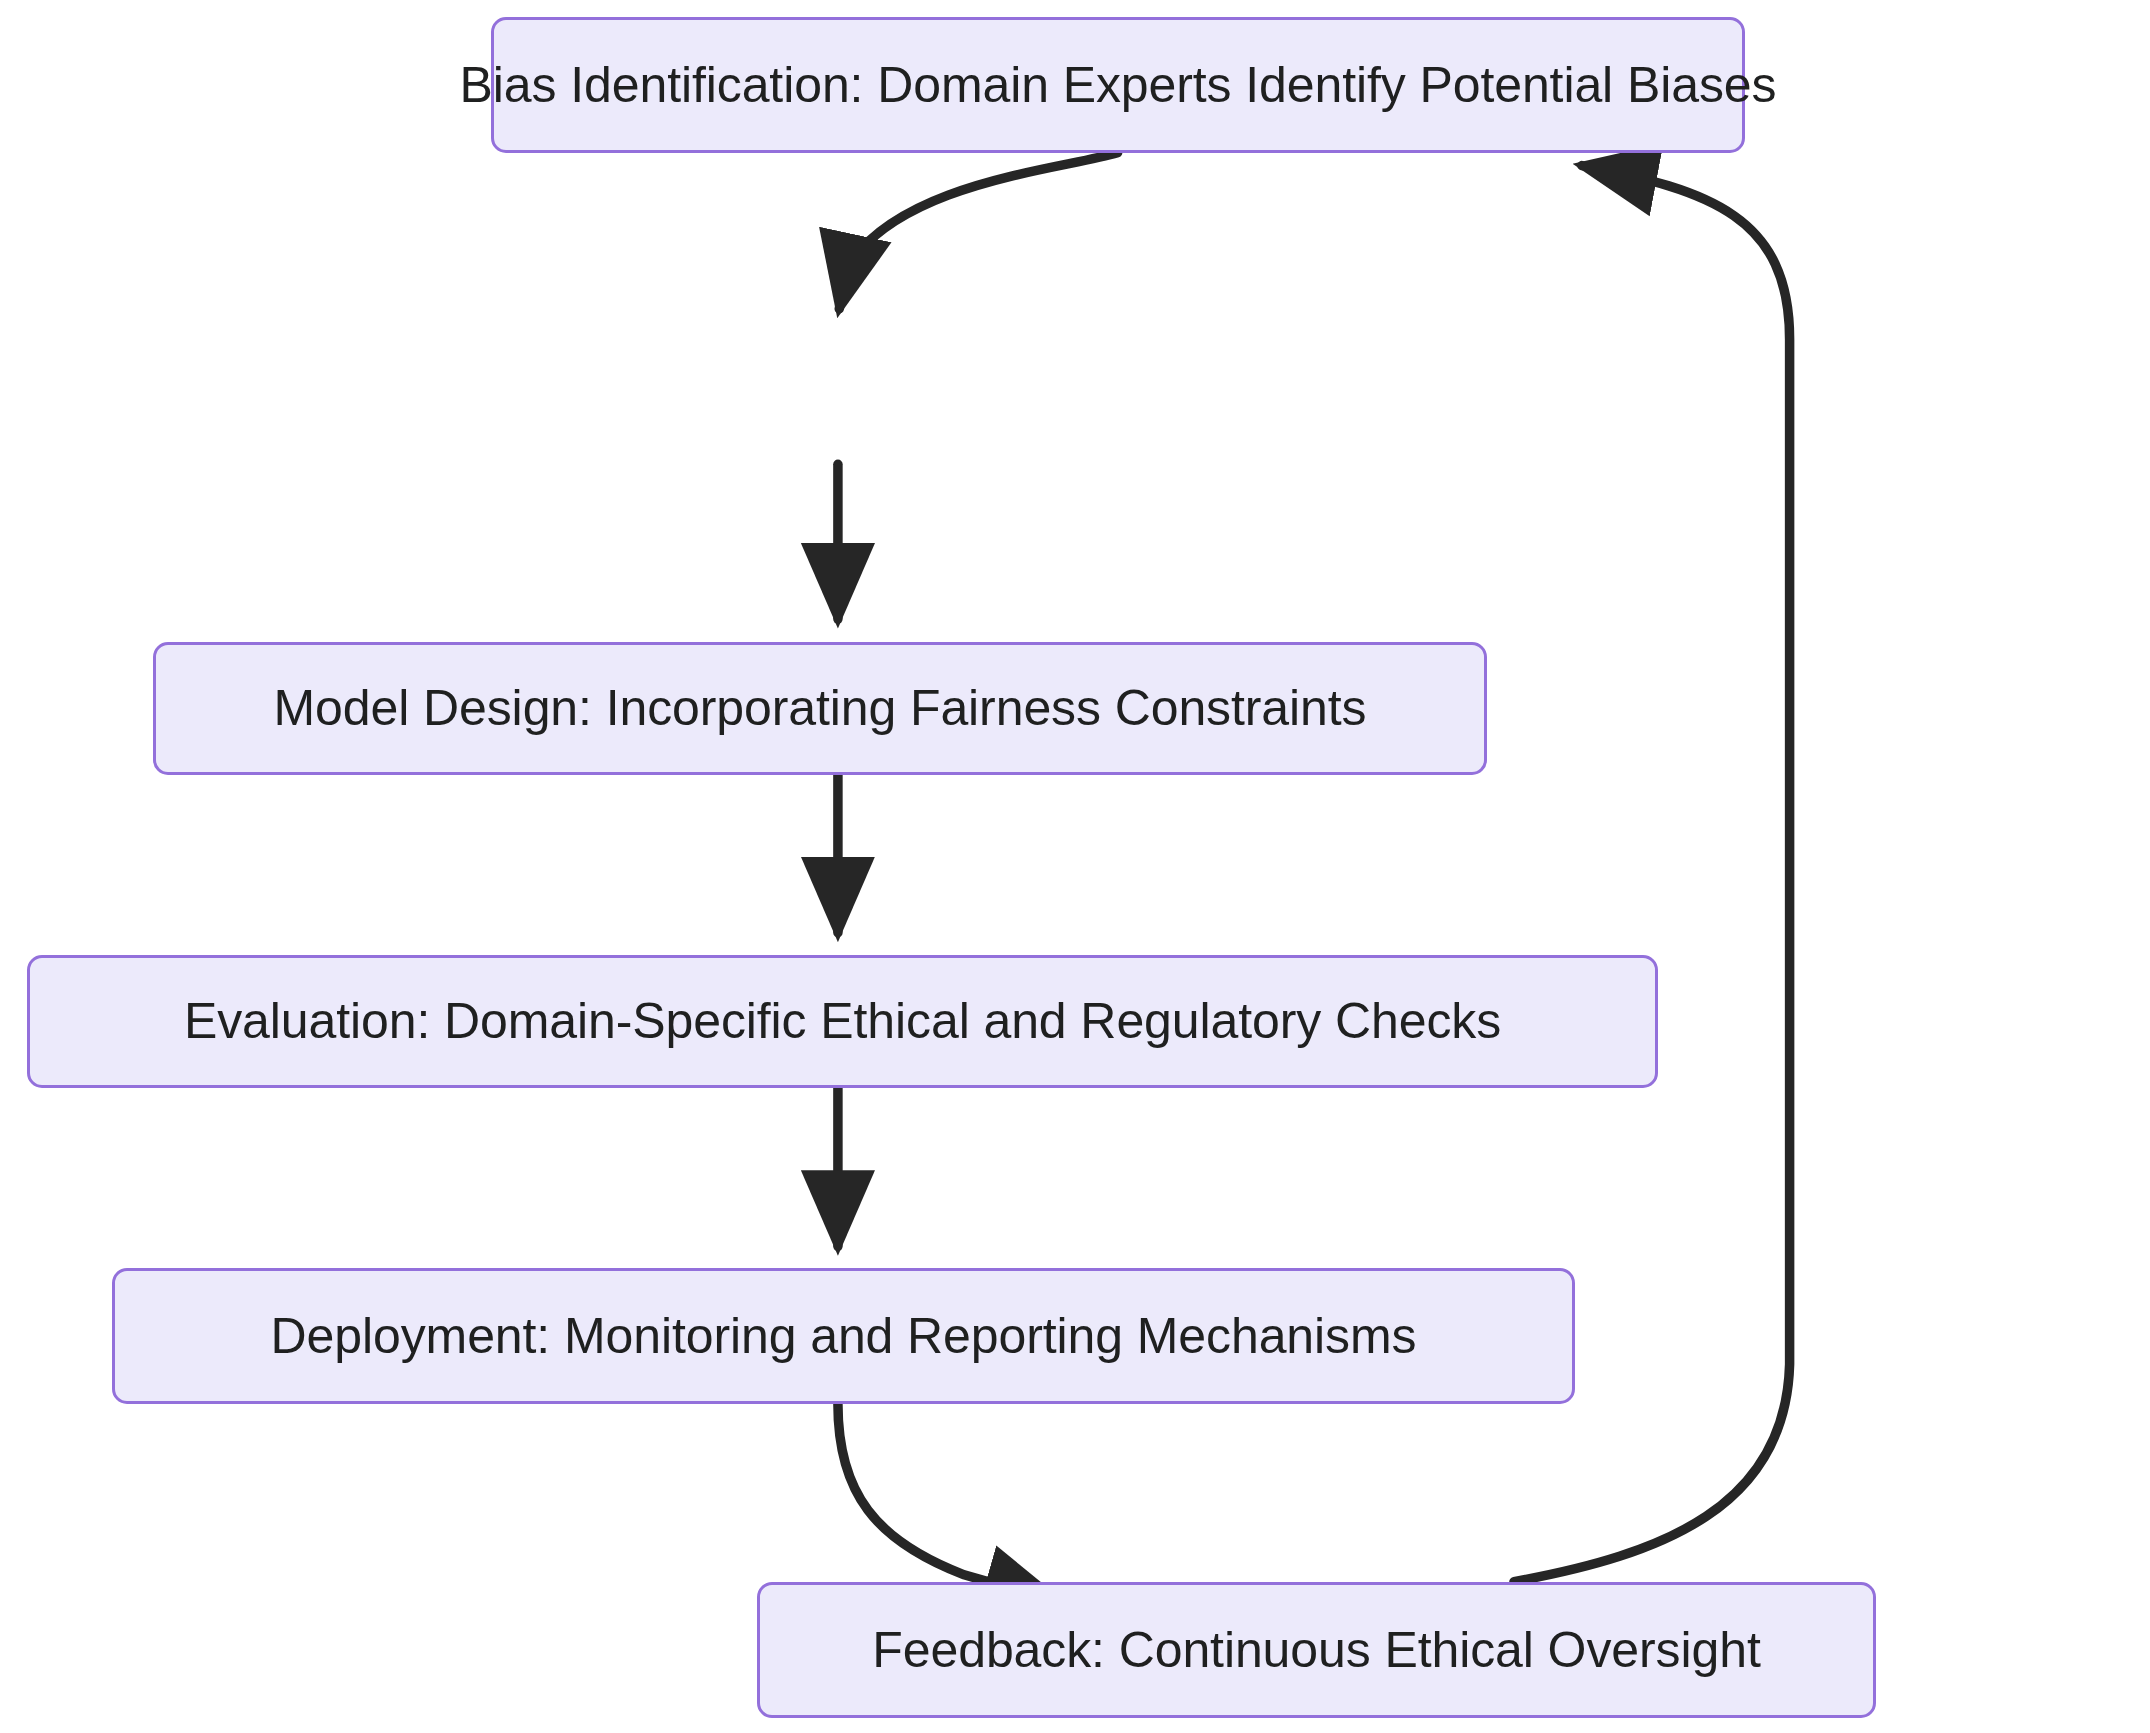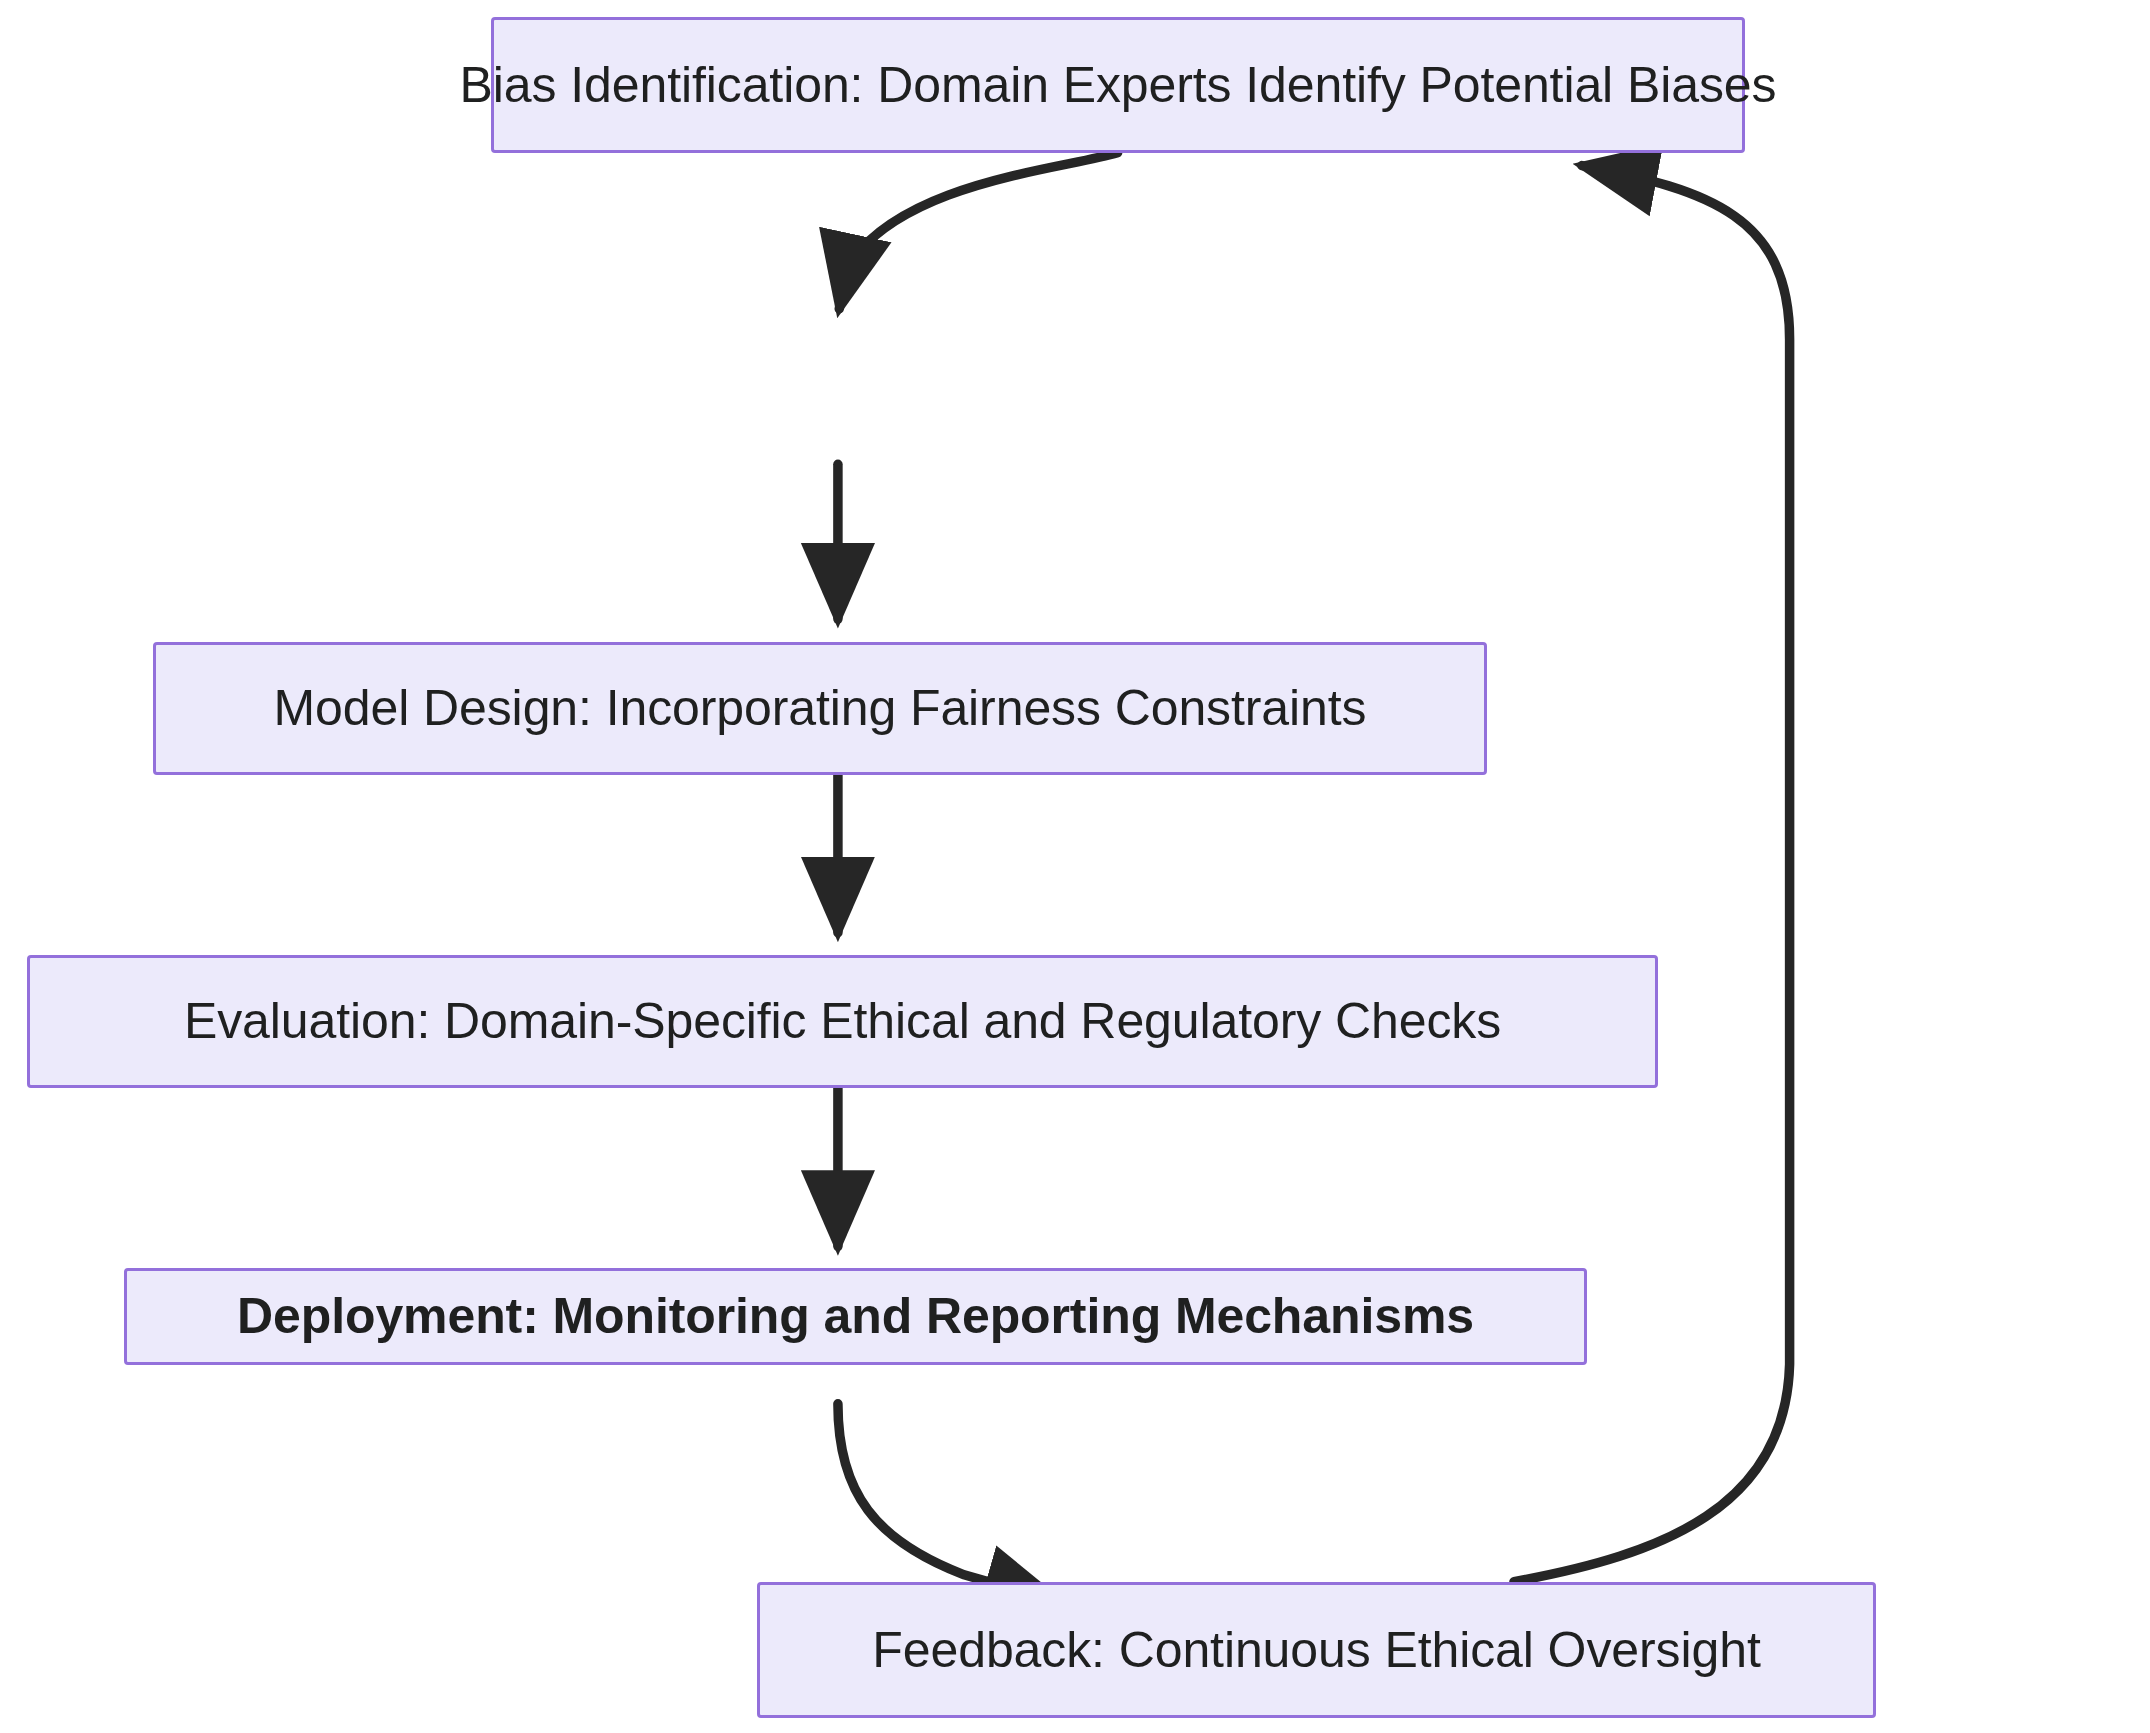--- a/index.html
+++ b/index.html
@@ -23,41 +23,41 @@
     left: 0;
     top: 0;
     width: 2151px;
     height: 1733px;
   }
   .node {
     position: absolute;
     box-sizing: border-box;
     background: #ECEAFB;
     border: 3.4px solid #9370DB;
-    border-radius: 4px;
+    border-radius: 15px;
     display: flex;
     align-items: center;
     justify-content: center;
     z-index: 5;
   }
   .node-label {
     font-family: "Liberation Sans", sans-serif;
     font-size: 50px;
     line-height: 1.1;
     color: #1F2020;
     white-space: nowrap;
     text-align: center;
     letter-spacing: -0.1px;
   }
   
   #node-bias        { left: 491px;  top: 17px;   width: 1254px; height: 136px; }
   #node-data        { left: 17px;   top: 331px;  width: 1643px; height: 134px; }
   #node-model       { left: 153px;  top: 642px;  width: 1334px; height: 133px; }
   #node-evaluation  { left: 27px;   top: 955px; width: 1631px; height: 133px; }
-  #node-deployment  { left: 124px;  top: 1268px; width: 1463px; height: 97px; font-weight: bold; }
+  #node-deployment  { left: 112px;  top: 1268px; width: 1463px; height: 136px; }
   #node-feedback    { left: 757px; top: 1582px; width: 1119px; height: 136px; align-items: center; }
 </style>
 </head>
 <body>
 
 <div id="canvas">
 
   <svg id="edge-layer" viewBox="0 0 3168 2553" xmlns="http://www.w3.org/2000/svg">
     <defs>
       <marker id="arrowhead" markerWidth="9" markerHeight="9" refX="8" refY="4.5" orient="auto" markerUnits="strokeWidth">

